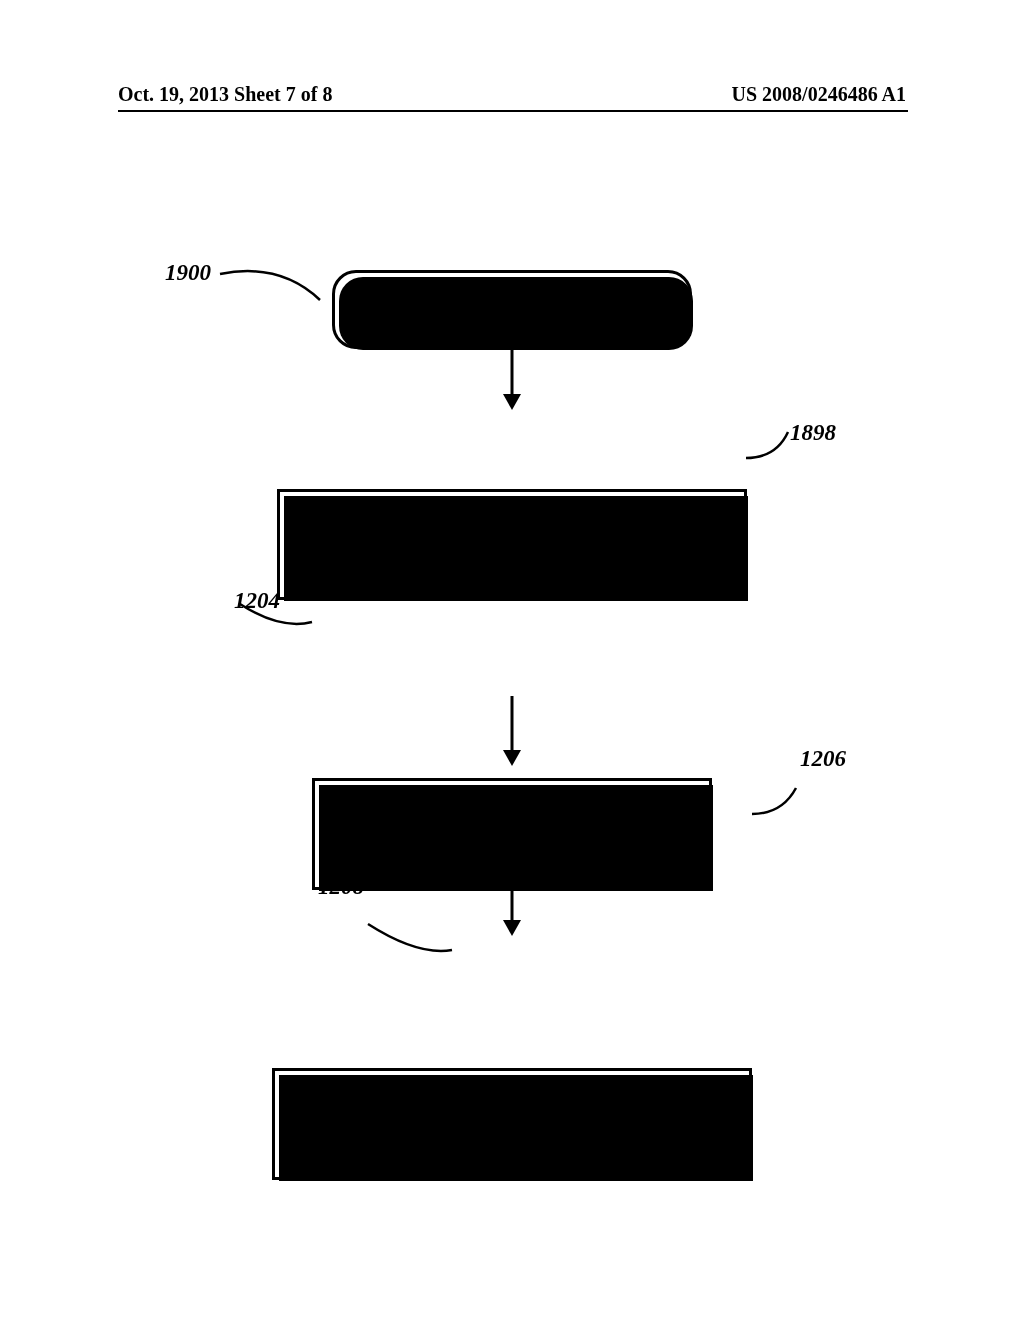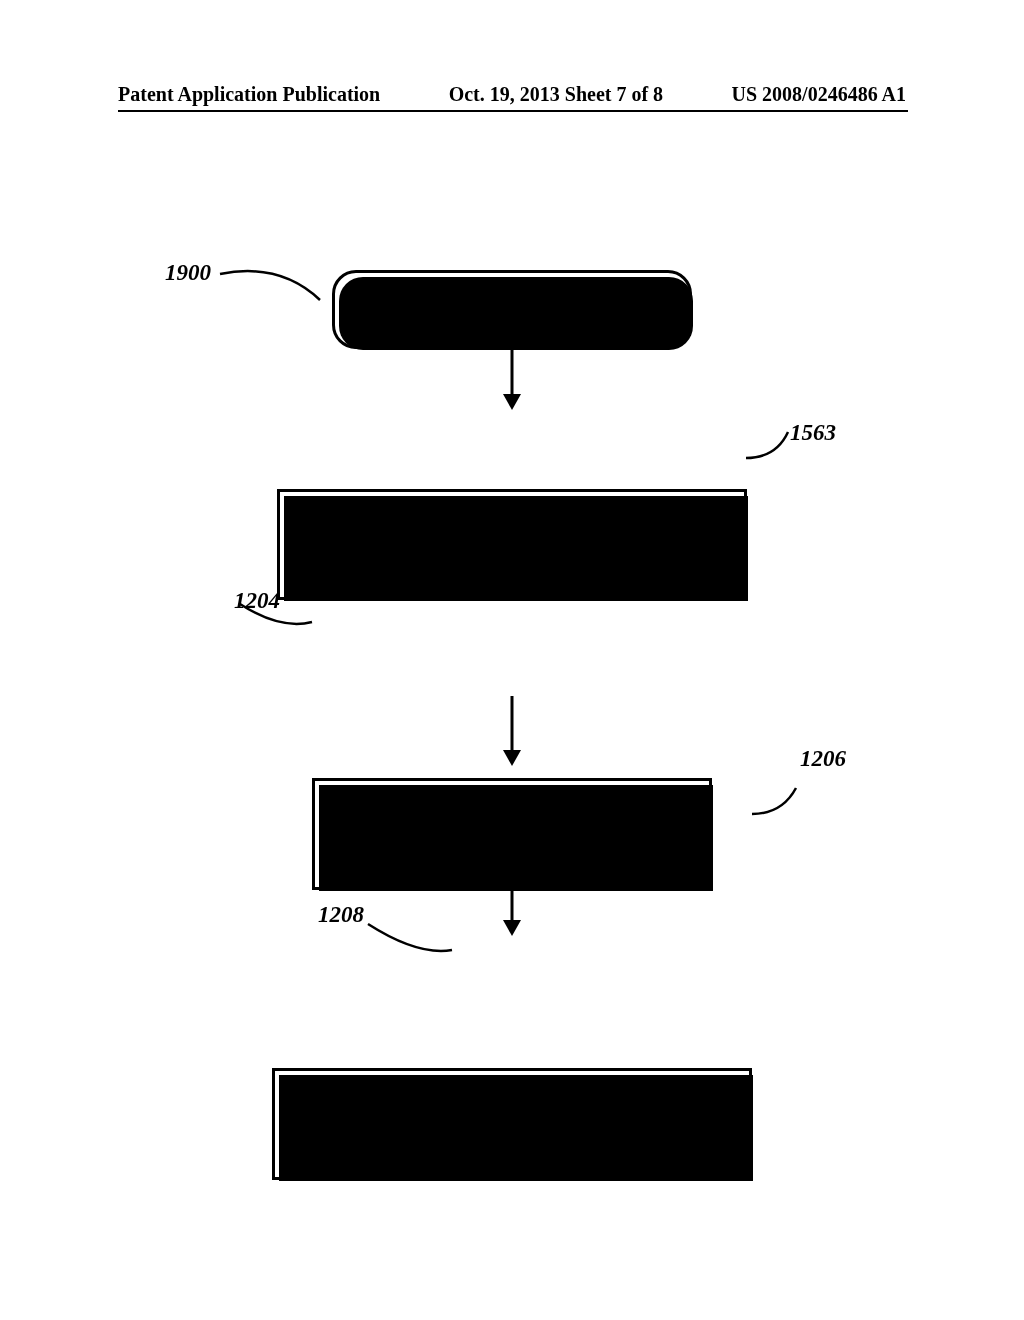--- a/index.html
+++ b/index.html
@@ -103,21 +103,20 @@
     position: absolute;
     width: 40px;
     height: 30px;
   }
   .lead-line svg { overflow: visible; }
 </style>
 </head>
 <body>
 
 <div class="header">
-  <span>Patent Application Publication</span>
   <span>Oct. 19, 2013  Sheet 7 of 8</span>
   <span>US 2008/0246486 A1</span>
 </div>
 <div class="header-rule"></div>
 
 <div class="diagram">
 
   <div class="terminal center-col" style="top:0; width:360px;">
     <span>PROCESS NON-CONTIGUOUS ALLOCATION SUB-ROUTINE</span>
     <div class="shadow" style="left:4px; top:4px; right:-4px; bottom:-4px; border-radius:24px;"></div>
@@ -129,21 +128,21 @@
       </svg>
   </div>
 
   <div class="arrow-line" style="top:74px; height:50px;"></div>
   <div class="arrow-head" style="top:124px;"></div>
 
   <div class="process center-col" style="top:140px; width:470px;">
     <span>CREATE FILE ALLOCATION TABLE ENTRIES REPRESENTATIVE OF EACH CLUSTER IN EXISTING ALLOCATION</span>
     <div class="shadow" style="left:4px; top:4px; right:-4px; bottom:-4px;"></div>
   </div>
-  <div class="ref-label" style="top:150px; left:790px;">1563</div>
+  <div class="ref-label" style="top:150px; left:790px;">1898</div>
   <div class="lead-line" style="top:160px; left:746px;">
     <svg width="50" height="30">
         <path d="M0 28 Q 30 28 42 2" stroke="#000" stroke-width="2.5" fill="none"></path>
       </svg>
   </div>
 
   <div class="arrow-line" style="top:248px; height:54px;"></div>
   <div class="arrow-head" style="top:302px;"></div>
 
   <div class="process center-col" style="top:318px; width:400px;">
@@ -167,21 +166,21 @@
   <div class="ref-label" style="top:476px; left:800px;">1206</div>
   <div class="lead-line" style="top:516px; left:752px;">
     <svg width="50" height="30">
         <path d="M0 28 Q 30 28 44 2" stroke="#000" stroke-width="2.5" fill="none"></path>
       </svg>
   </div>
 
   <div class="arrow-line" style="top:604px; height:46px;"></div>
   <div class="arrow-head" style="top:650px;"></div>
 
-  <div class="ref-label" style="top:632px; left:318px;">1208</div>
+  <div class="ref-label" style="top:604px; left:318px;">1208</div>
   <div class="lead-line" style="top:650px; left:368px;">
     <svg width="90" height="40">
         <path d="M0 4 Q 50 36 84 30" stroke="#000" stroke-width="2.5" fill="none"></path>
       </svg>
   </div>
 
 </div>
 
 <div class="fig-caption" style="top:1085px;">Fig.12.</div>
 

